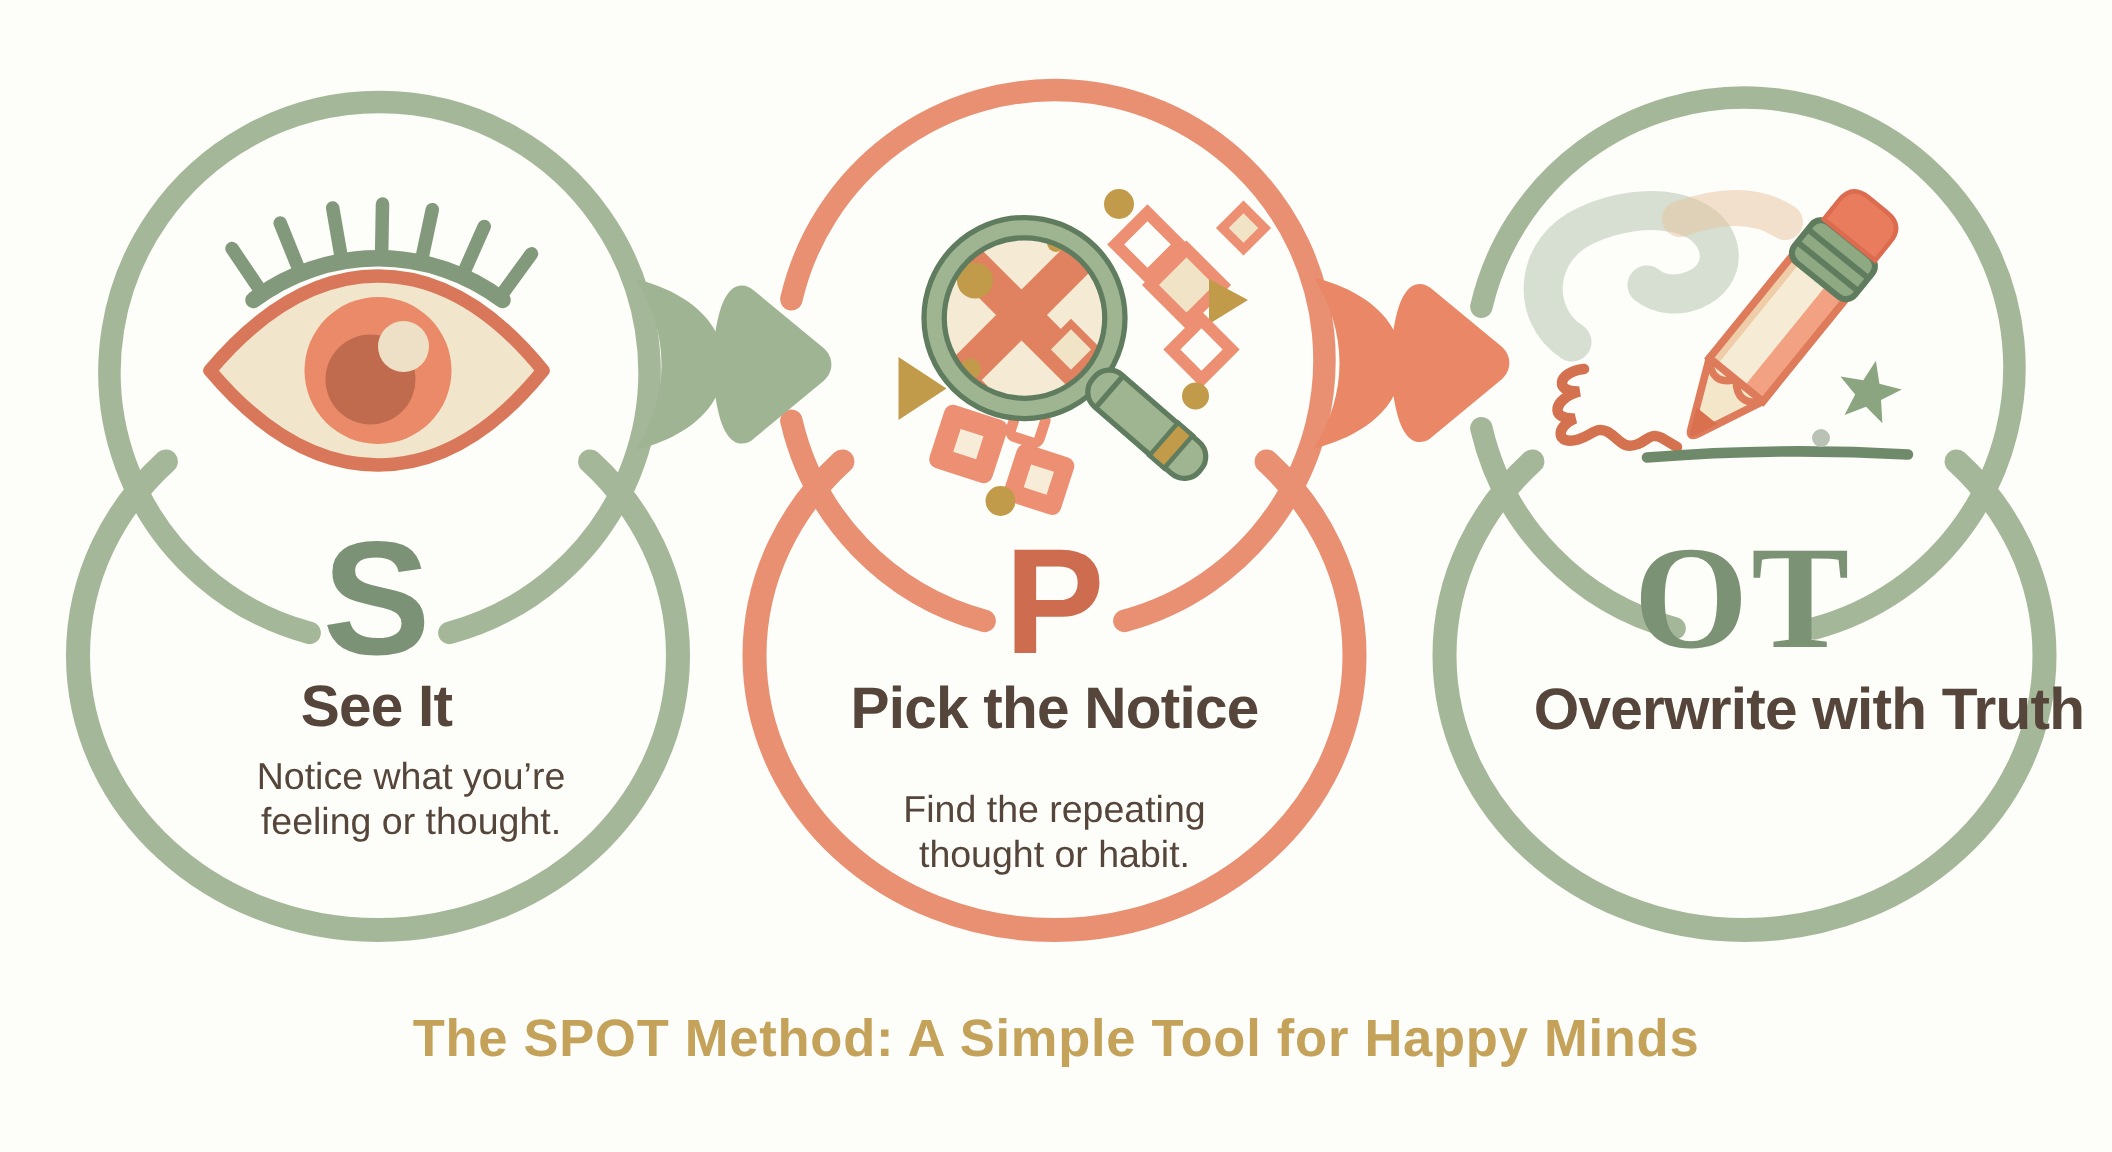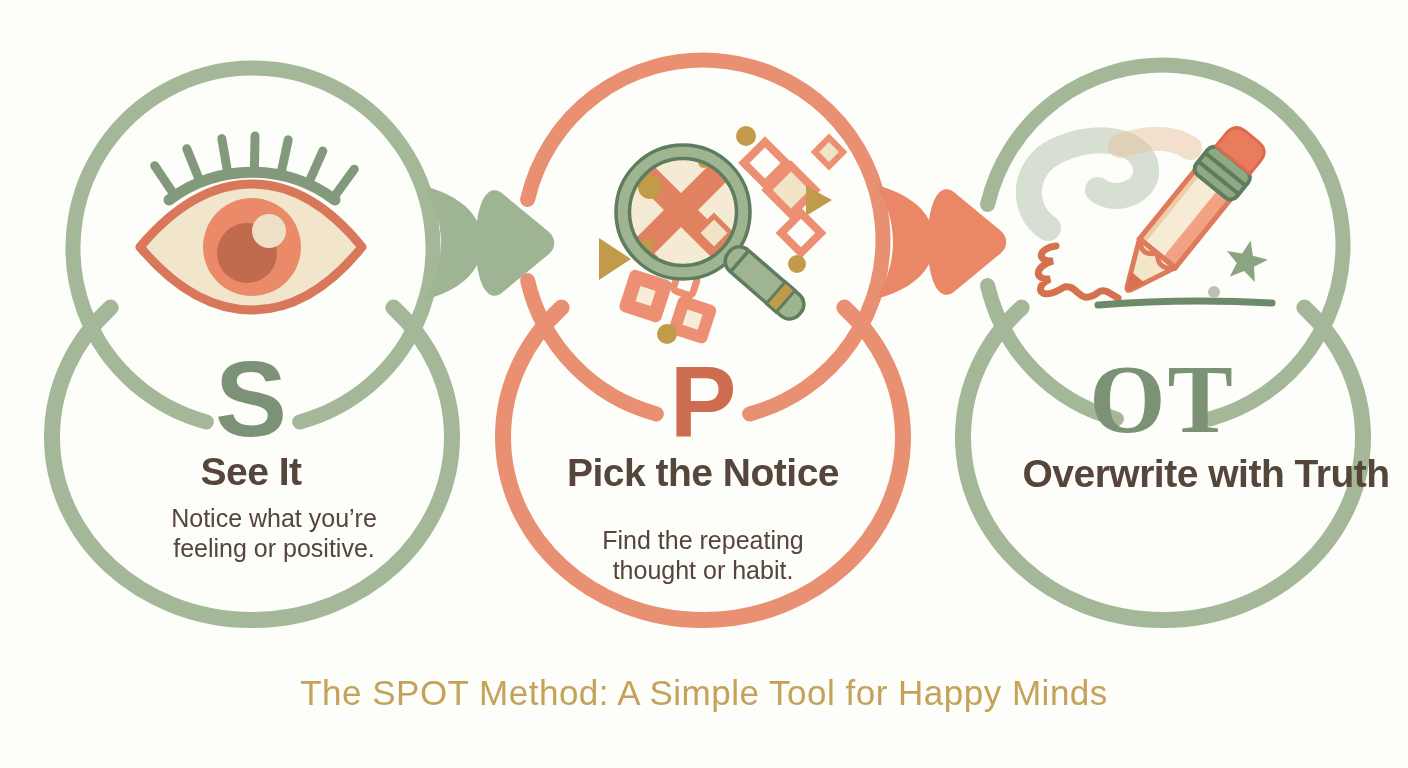--- a/index.html
+++ b/index.html
@@ -15,21 +15,21 @@
   .letter-ot{left:1162px;top:399px;font-size:98px;color:#7c9274;letter-spacing:2px;font-family:Liberation Serif, serif;}
   .step-heading{font-size:39px;font-weight:700;color:#55453a;letter-spacing:-0.5px;}
   .h-1{left:251px;top:472px;}
   .h-2{left:703px;top:473px;}
   .h-3{left:1161px;top:474px;margin-left:45px;}
   .step-desc{font-size:25px;font-weight:400;color:#55453a;line-height:30px;}
   .d-1{left:251px;top:533px;margin-left:23px;}
   .d-2{left:703px;top:533px;margin-top:22px;}
   .d-3{left:1161px;top:533px;}
   .main-title{
-    left:704px;top:693px;font-size:35px;font-weight:400;color:#c4a259;letter-spacing:0.5px;text-align:right;
+    left:704px;top:693px;font-size:35px;font-weight:700;color:#c4a259;letter-spacing:0.5px;text-align:right;
   }
 </style>
 </head>
 <body>
 
 <div class="canvas">
 
 <svg class="art" width="1408" height="768" viewBox="0 0 1408 768">
 
   <defs>
@@ -161,21 +161,21 @@
   <div class="abs letter letter-s">S</div>
   <div class="abs letter letter-p">P</div>
   <div class="abs letter letter-ot">OT</div>
 
   <div class="abs step-heading h-1">See It</div>
   <div class="abs step-heading h-2">Pick the Notice</div>
   <div class="abs step-heading h-3">Overwrite with Truth</div>
 
   <div class="abs step-desc d-1">
     <div>Notice what you’re</div>
-    <div>feeling or positive.</div>
+    <div>feeling or thought.</div>
   </div>
   <div class="abs step-desc d-2">
     <div>Find the repeating</div>
     <div>thought or habit.</div>
   </div>
 
   <div class="abs main-title">The SPOT Method: A Simple Tool for Happy Minds</div>
 </div>
 
 </body></html>

